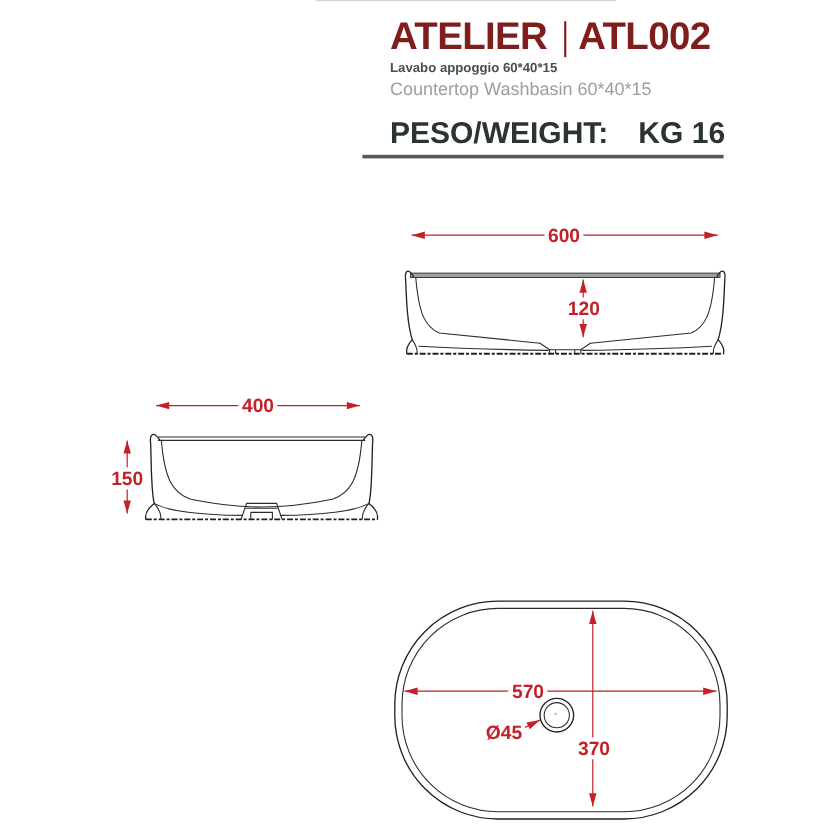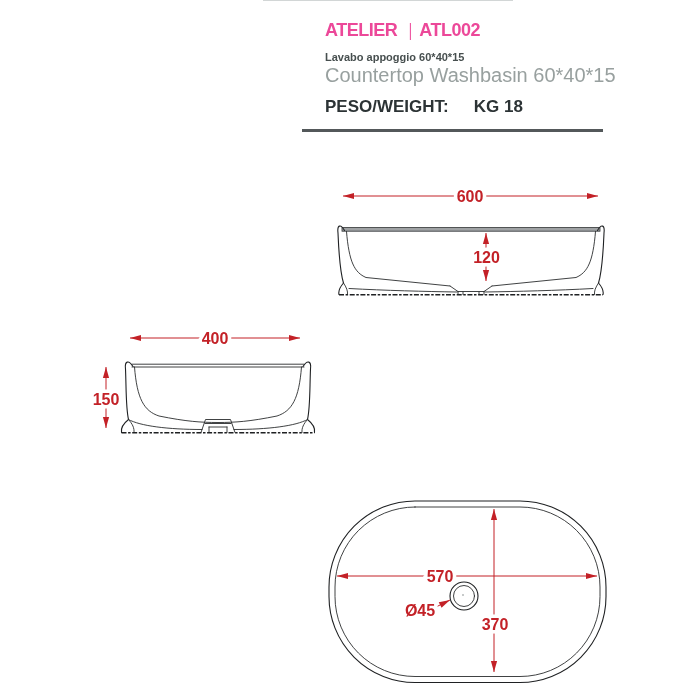--- a/index.html
+++ b/index.html
@@ -9,34 +9,34 @@
     background: #ffffff;
     font-family: "Liberation Sans", sans-serif;
     overflow: hidden;
   }
   #page-top-border {
     position: absolute; left: 263px; top: 0; width: 250px; height: 1px;
     background: #d2d6d6;
   }
   .header { position: absolute; left: 325px; top: 15px; width: 340px; }
   .title-row {
-    font-weight: 700; font-size: 18px; letter-spacing: -0.5px;
-    color: #ec4899; line-height: 30px; white-space: nowrap;
+    font-weight: 700; font-size: 32px; letter-spacing: -0.5px;
+    color: #7f1d1d; line-height: 30px; white-space: nowrap;
   }
   .title-sep { display: inline-block; margin: 0 7px 0 11px; font-weight: 400; transform: scaleX(0.7); }
   .subtitle-it {
     margin-top: 3px; font-size: 11px; font-weight: 600;
     color: #474f4f; line-height: 18px; white-space: nowrap;
   }
   .subtitle-en {
-    font-size: 20px; font-weight: 400;
+    font-size: 15px; font-weight: 400;
     color: #98a09f; line-height: 18px; white-space: nowrap;
   }
   .weight-row {
-    margin-top: 13px; font-weight: 700; font-size: 17px; color: #2c3335;
+    margin-top: 13px; font-weight: 700; font-size: 25px; color: #2c3335;
     display: flex; align-items: baseline; white-space: nowrap;
   }
   .weight-value { margin-left: 25px; }
   #header-rule {
     position: absolute; left: 302px; top: 129px; width: 301px; height: 2.5px;
     background: #53585a;
   }
   #drawing-svg { position: absolute; left: 0; top: 0; }
   .outline { fill: none; stroke: #1f2123; stroke-width: 1.1; stroke-linecap: round; }
   .outline-thin { fill: none; stroke: #2a2c2e; stroke-width: 0.9; stroke-linecap: round; }
@@ -56,21 +56,21 @@
 <div id="page-top-border"></div>
 
 <div class="header">
   <div class="title-row">
     <span>ATELIER</span><span class="title-sep">|</span><span>ATL002</span>
   </div>
   <div class="subtitle-it">Lavabo appoggio 60*40*15</div>
   <div class="subtitle-en">Countertop Washbasin  60*40*15</div>
   <div class="weight-row">
     <span>PESO/WEIGHT:</span>
-    <span class="weight-value">KG 18</span>
+    <span class="weight-value">KG 16</span>
   </div>
 </div>
 
 <div id="header-rule"></div>
 
 <svg id="drawing-svg" width="700" height="700" viewBox="0 0 700 700" xmlns="http://www.w3.org/2000/svg">
   <defs>
     <marker id="arr" viewBox="0 0 12 8" refX="11.5" refY="4" markerWidth="12" markerHeight="8" orient="auto-start-reverse" markerUnits="userSpaceOnUse">
       <path d="M11.5,4 L0.5,0.9 L0.5,7.1 Z" fill="#c32127"></path>
     </marker>

